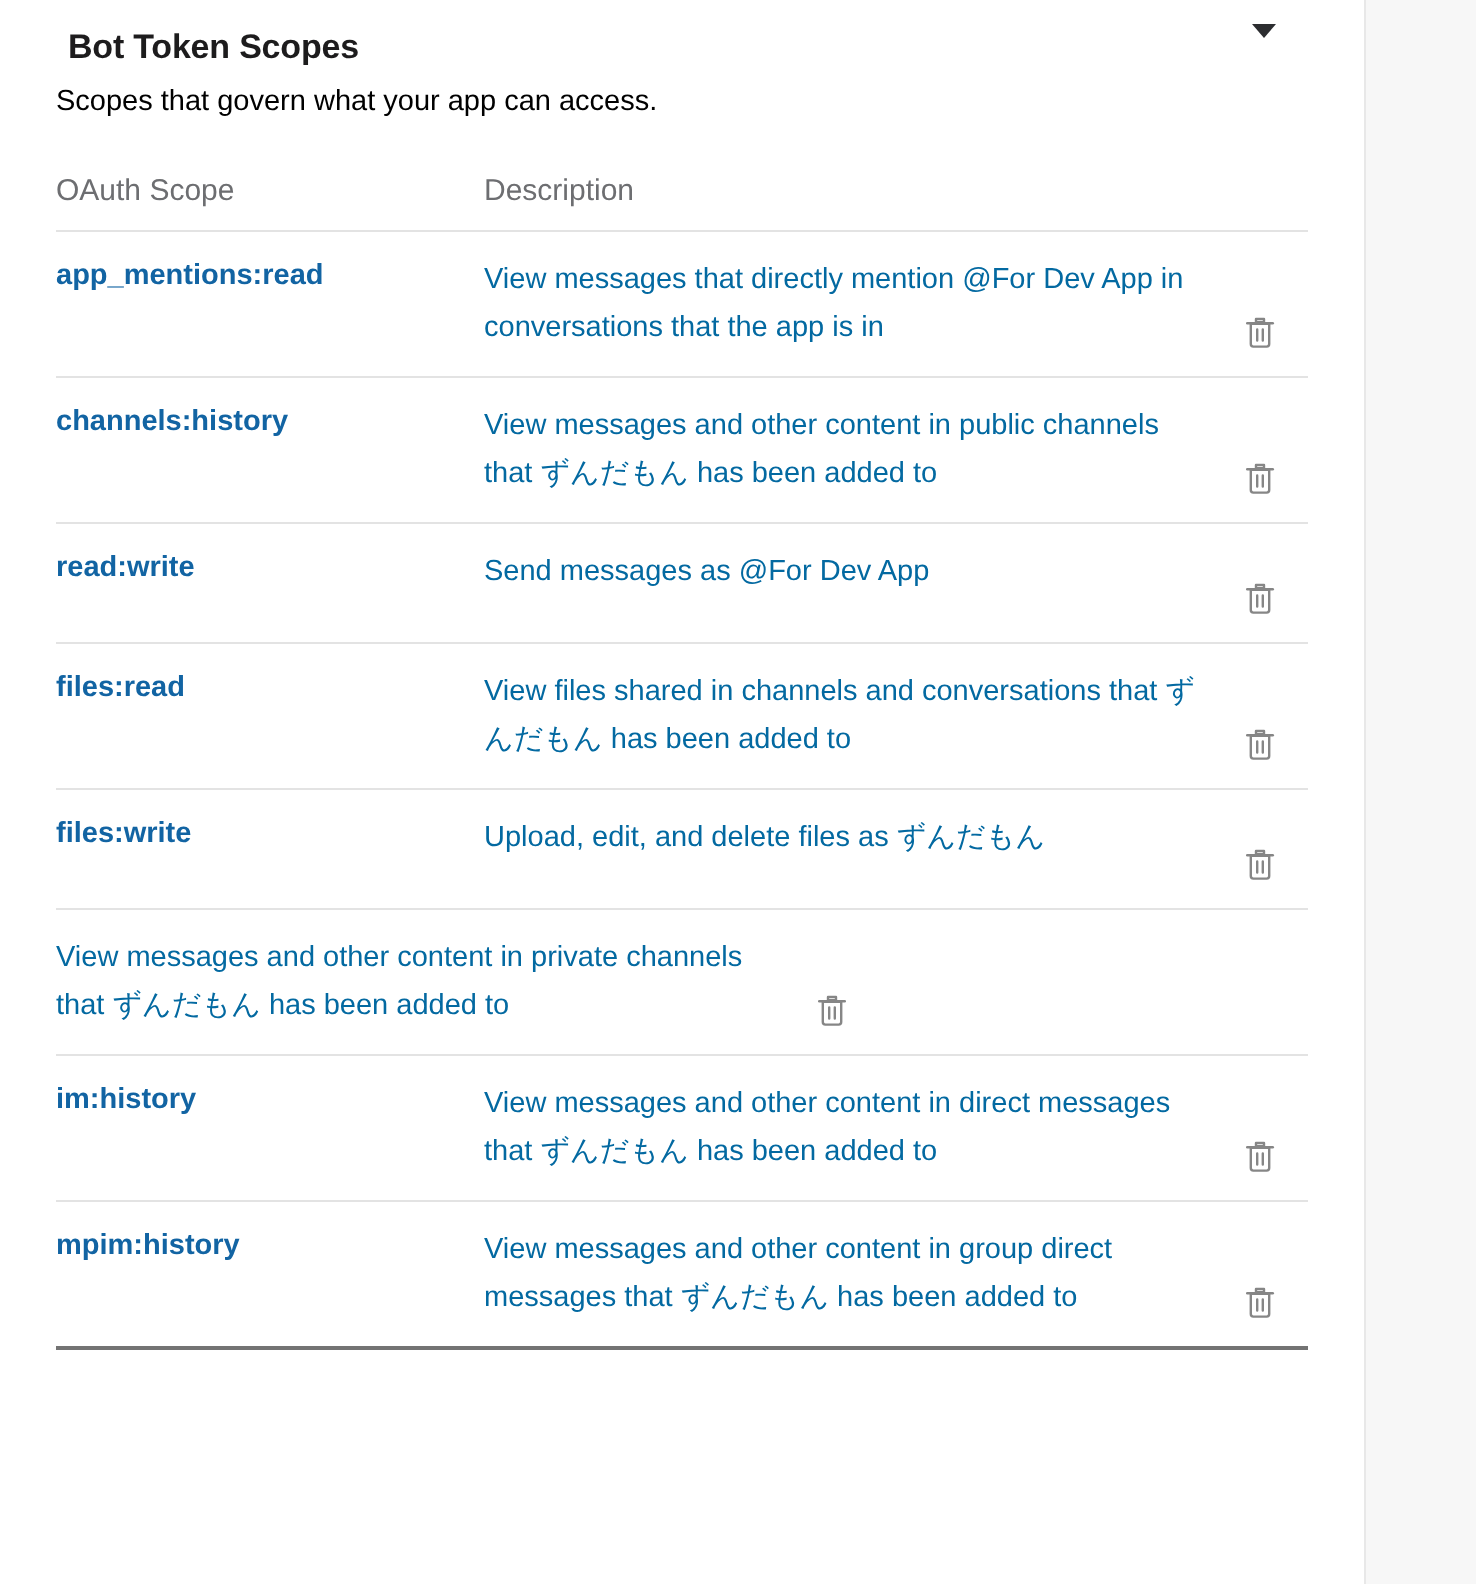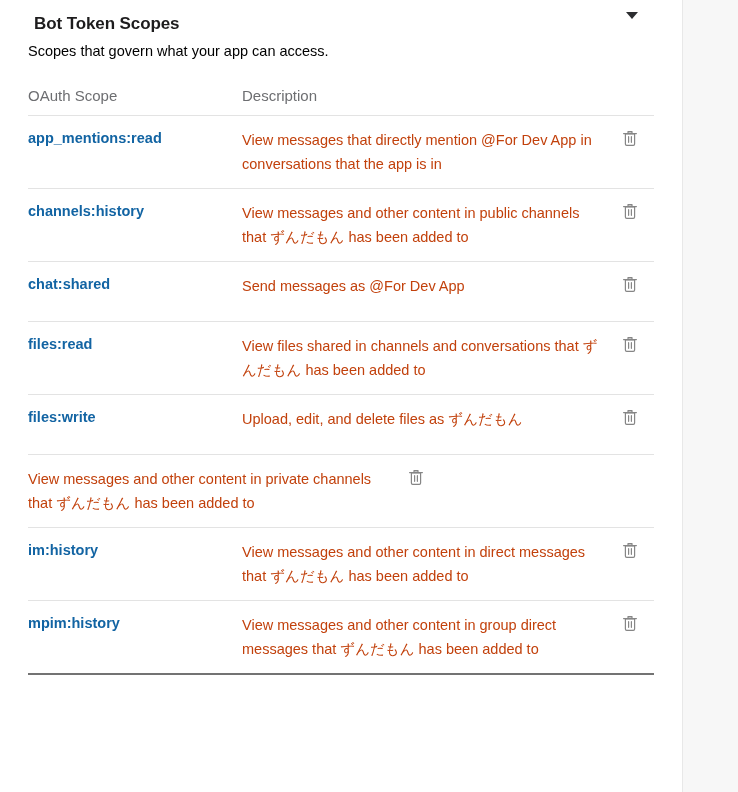--- a/index.html
+++ b/index.html
@@ -87,42 +87,42 @@
     font-size: 15px;
     color: #6d6e71;
     line-height: 18px;
   }
   .col-scope  { width: 214px; flex: 0 0 214px; }
   .col-desc   { width: 360px; flex: 0 0 360px; }
   .col-action { width: 52px;  flex: 0 0 52px; }
 
   .row {
     display: flex;
-    align-items: flex-start;
+    align-items: flex-end;
     border-bottom: 1px solid #e3e3e3;
     min-height: 60px;
     padding: 12px 0;
     box-sizing: border-box;
   }
   .row:last-child { border-bottom: 2px solid #737373; }
 
   .scope-link {
     font-size: 14.5px;
     font-weight: bold;
     color: #1264a3;
     text-decoration: none;
     line-height: 20px;
     align-self: flex-start;
     cursor: pointer;
     word-break: break-word;
   }
 
   .desc {
     font-size: 14.5px;
-    color: #c2410c;
+    color: #0369a1;
     line-height: 24px;
     align-self: flex-start;
     padding-right: 14px;
   }
 
   .action-cell {
     display: flex;
     align-items: center;
     justify-content: flex-start;
     padding-left: 4px;
@@ -192,21 +192,21 @@
                     <path d="M6 1.5h4v1.6H6z" stroke="currentColor" stroke-width="1.2" stroke-linejoin="round"></path>
                     <path d="M1.6 3.6h12.8" stroke="currentColor" stroke-width="1.2" stroke-linecap="round"></path>
                     <path d="M3.4 3.9h9.2v10.1a1.3 1.3 0 0 1-1.3 1.3H4.7a1.3 1.3 0 0 1-1.3-1.3V3.9z" stroke="currentColor" stroke-width="1.2" stroke-linejoin="round"></path>
                     <path d="M6.6 6.7v5.6M9.4 6.7v5.6" stroke="currentColor" stroke-width="1.2" stroke-linecap="round"></path>
                   </svg>
                 </span>
               </button>
             </div>
           </div>
           <div class="row">
-            <a class="scope-link col-scope">chat:shared</a>
+            <a class="scope-link col-scope">read:write</a>
             <div class="desc col-desc">Send messages as @For Dev App</div>
             <div class="action-cell col-action">
               <button class="trash-btn">
                 <span>
                   <svg width="16" height="17" viewBox="0 0 16 17" fill="none" aria-hidden="true">
                     <path d="M6 1.5h4v1.6H6z" stroke="currentColor" stroke-width="1.2" stroke-linejoin="round"></path>
                     <path d="M1.6 3.6h12.8" stroke="currentColor" stroke-width="1.2" stroke-linecap="round"></path>
                     <path d="M3.4 3.9h9.2v10.1a1.3 1.3 0 0 1-1.3 1.3H4.7a1.3 1.3 0 0 1-1.3-1.3V3.9z" stroke="currentColor" stroke-width="1.2" stroke-linejoin="round"></path>
                     <path d="M6.6 6.7v5.6M9.4 6.7v5.6" stroke="currentColor" stroke-width="1.2" stroke-linecap="round"></path>
                   </svg>

